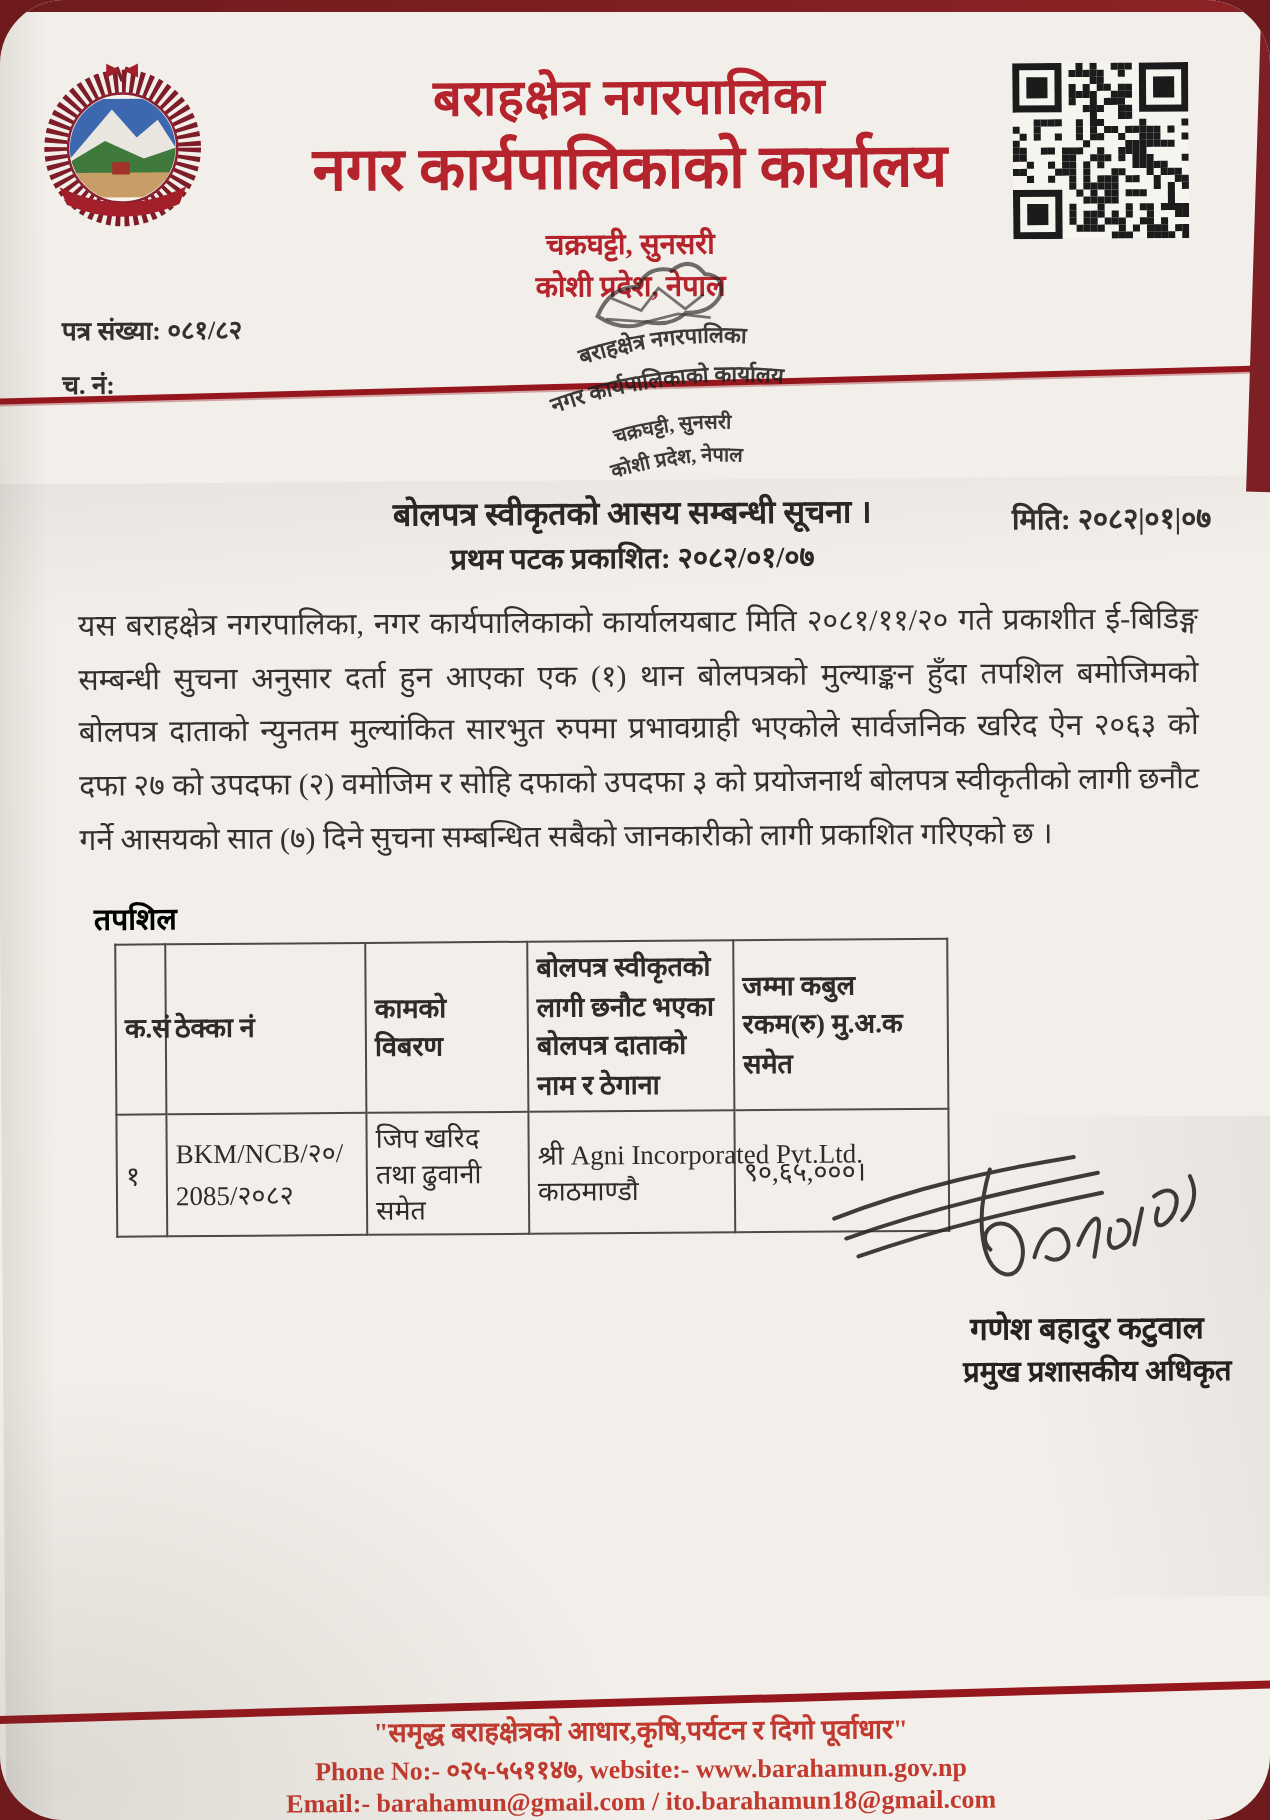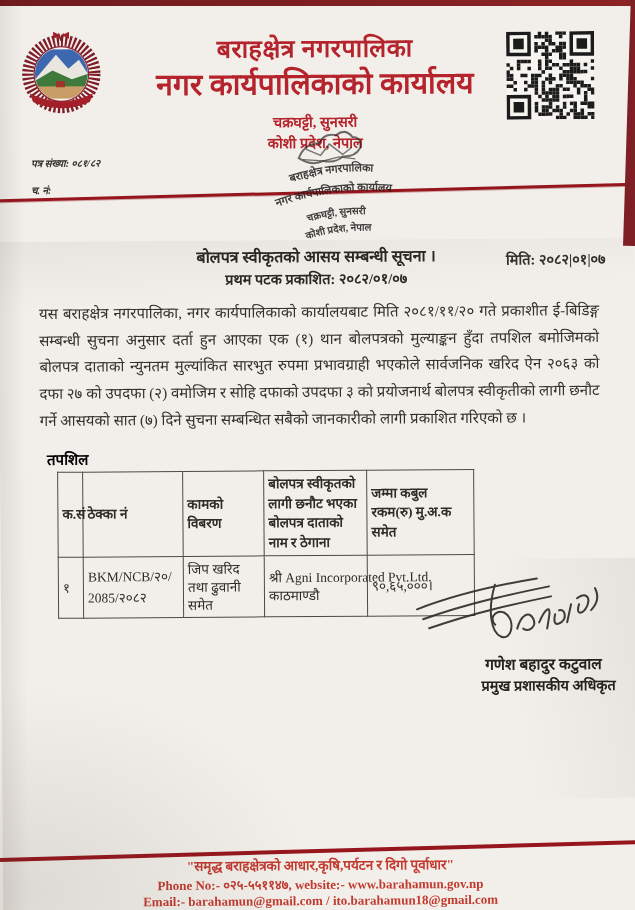--- a/index.html
+++ b/index.html
@@ -2,40 +2,40 @@
 <html style="--brand_red: #b5242c; --rule_red: #96161d; --footer_red: #c23a2f; --ink: #34302c; --paper: #f2efea;"><head>
 <meta charset="utf-8">
 <style>
   :root{
     --brand_red:#b5242c; --rule_red:#96161d; --footer_red:#c23a2f;
     --ink:#34302c; --paper:#f2efea;
   }
   *{margin:0;padding:0;box-sizing:border-box;}
   html,body{width:635px;height:910px;overflow:hidden;}
   body{font-family:"Liberation Serif","DejaVu Serif",serif;background:#6f1b1e;}
-  #viewport{position:relative;width:635px;height:910px;background:var(--paper);overflow:hidden;}
+  #viewport{position:relative;width:635px;height:910px;background:var(--paper);overflow:hidden;border-radius:32px;}
   
   .edge-top{position:absolute;top:0;left:0;right:0;height:6px;background:linear-gradient(90deg,#6f1b1e,#8c2326);z-index:9;}
   .edge-right{position:absolute;top:-6px;right:-7px;width:15px;height:252px;background:#7d1f24;transform:rotate(1.8deg);z-index:9;}
   .paper{position:absolute;inset:0;transform:rotate(-0.4deg);}
   
   .shade1{position:absolute;left:0;top:0;bottom:0;width:26px;background:linear-gradient(90deg,rgba(60,50,40,.10),transparent);pointer-events:none;}
   .shade2{position:absolute;left:0;right:0;top:240px;height:70px;background:linear-gradient(177deg,rgba(0,0,0,.045),transparent 70%);pointer-events:none;}
   .shade3{position:absolute;left:-60px;bottom:-40px;width:420px;height:300px;background:radial-gradient(ellipse at 20% 80%,rgba(70,60,50,.12),transparent 60%);pointer-events:none;}
   .shade4{position:absolute;right:0;top:560px;width:200px;height:240px;background:linear-gradient(260deg,rgba(0,0,0,.05),transparent 60%);pointer-events:none;}
 
   .abs{position:absolute;}
   .red{color:var(--brand_red);}
   .center{left:0;right:0;text-align:center;}
   .title1{top:30px;font-size:25px;font-weight:bold;letter-spacing:.5px;}
   .title2{top:62px;font-size:30px;font-weight:bold;}
   .addr1{top:111px;font-size:14.5px;font-weight:bold;}
   .addr2{top:132px;font-size:14.5px;font-weight:bold;}
 
-  .refline{color:var(--ink);font-size:10px;font-weight:bold;font-style:italic;}
+  .refline{color:var(--ink);font-size:13px;font-weight:bold;}
   .letter-no{top:154px;left:33px;}
   .ch-no{top:181px;left:33px;text-align:center;}
   .rule-top{top:191px;left:-6px;width:650px;height:3px;background:var(--rule_red);transform:rotate(-1.1deg);box-shadow:0 1px 0 rgba(150,22,29,.35);}
   .date-line{top:203px;right:28px;color:var(--ink);font-size:14.5px;font-weight:bold;margin-top:47px;}
 
   .notice-title{top:245px;font-size:16px;font-weight:bold;color:#2c2824;}
   .notice-pub{top:268px;font-size:14.5px;font-weight:bold;color:#2c2824;}
   .body-par{top:299px;left:40px;width:560px;font-size:15px;line-height:1.78;text-align:justify;color:var(--ink);}
 
   .tapashil{top:447px;left:47px;font-size:15px;font-weight:bold;color:#000000;}

